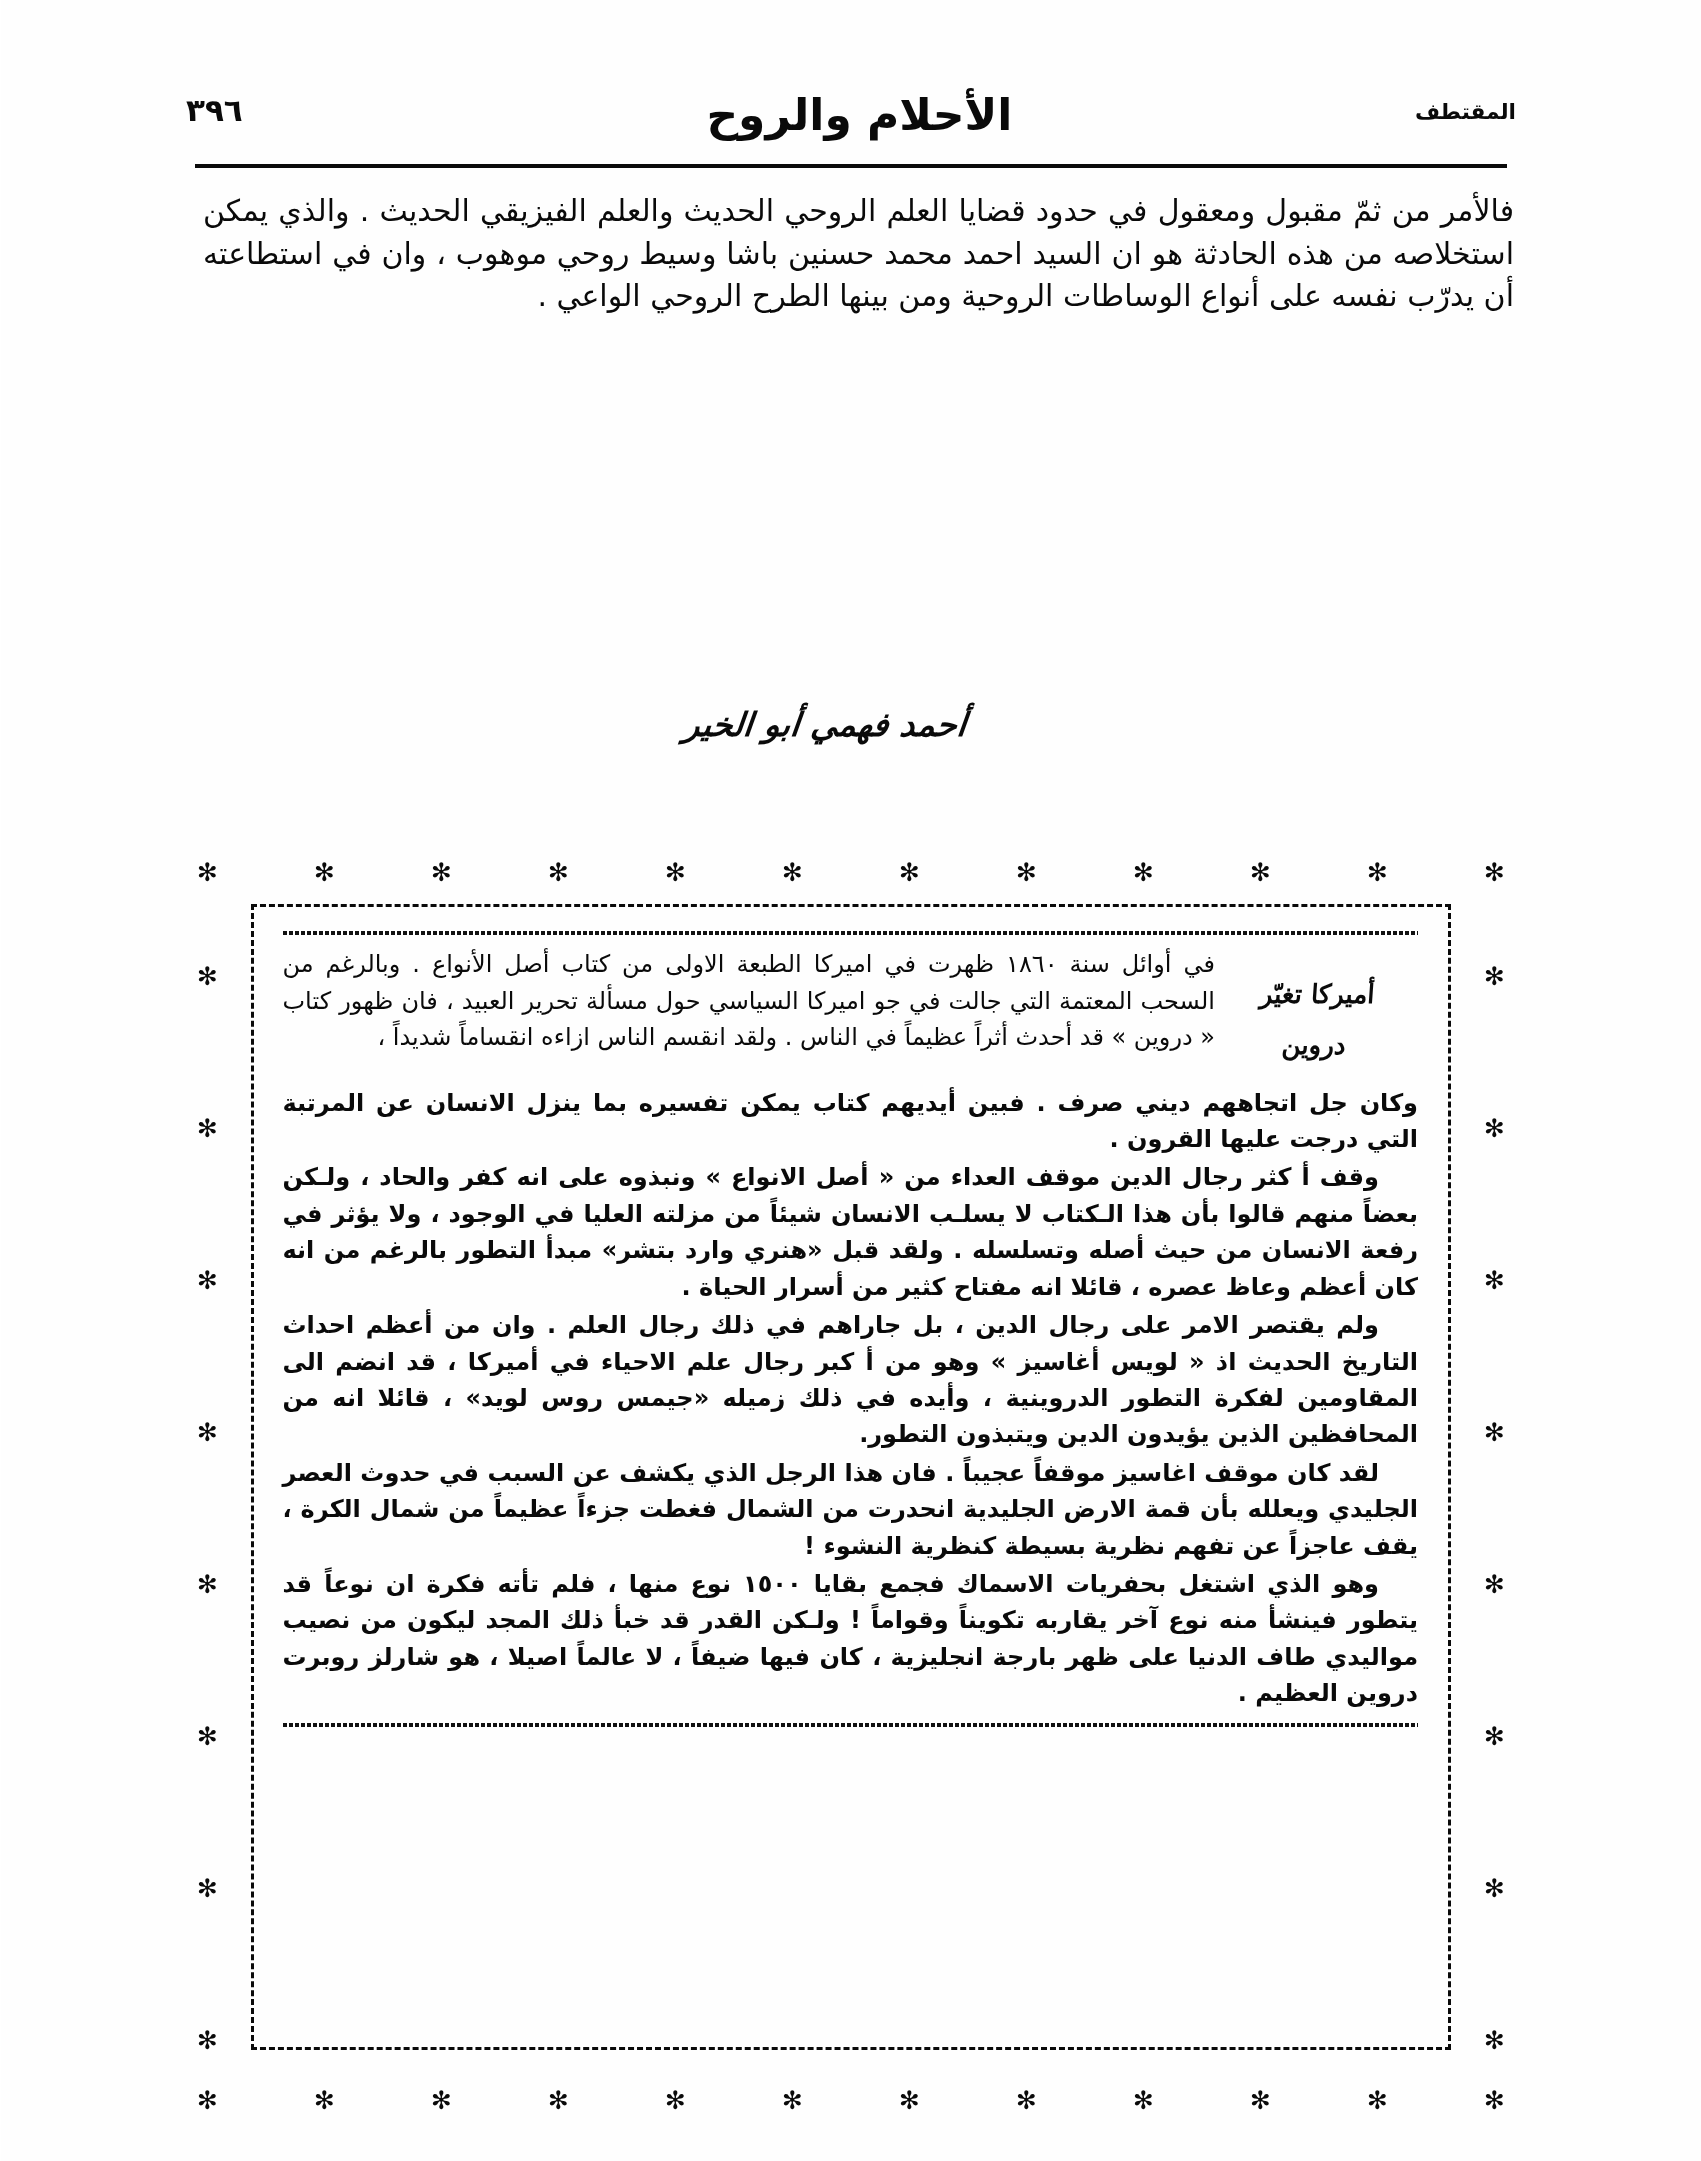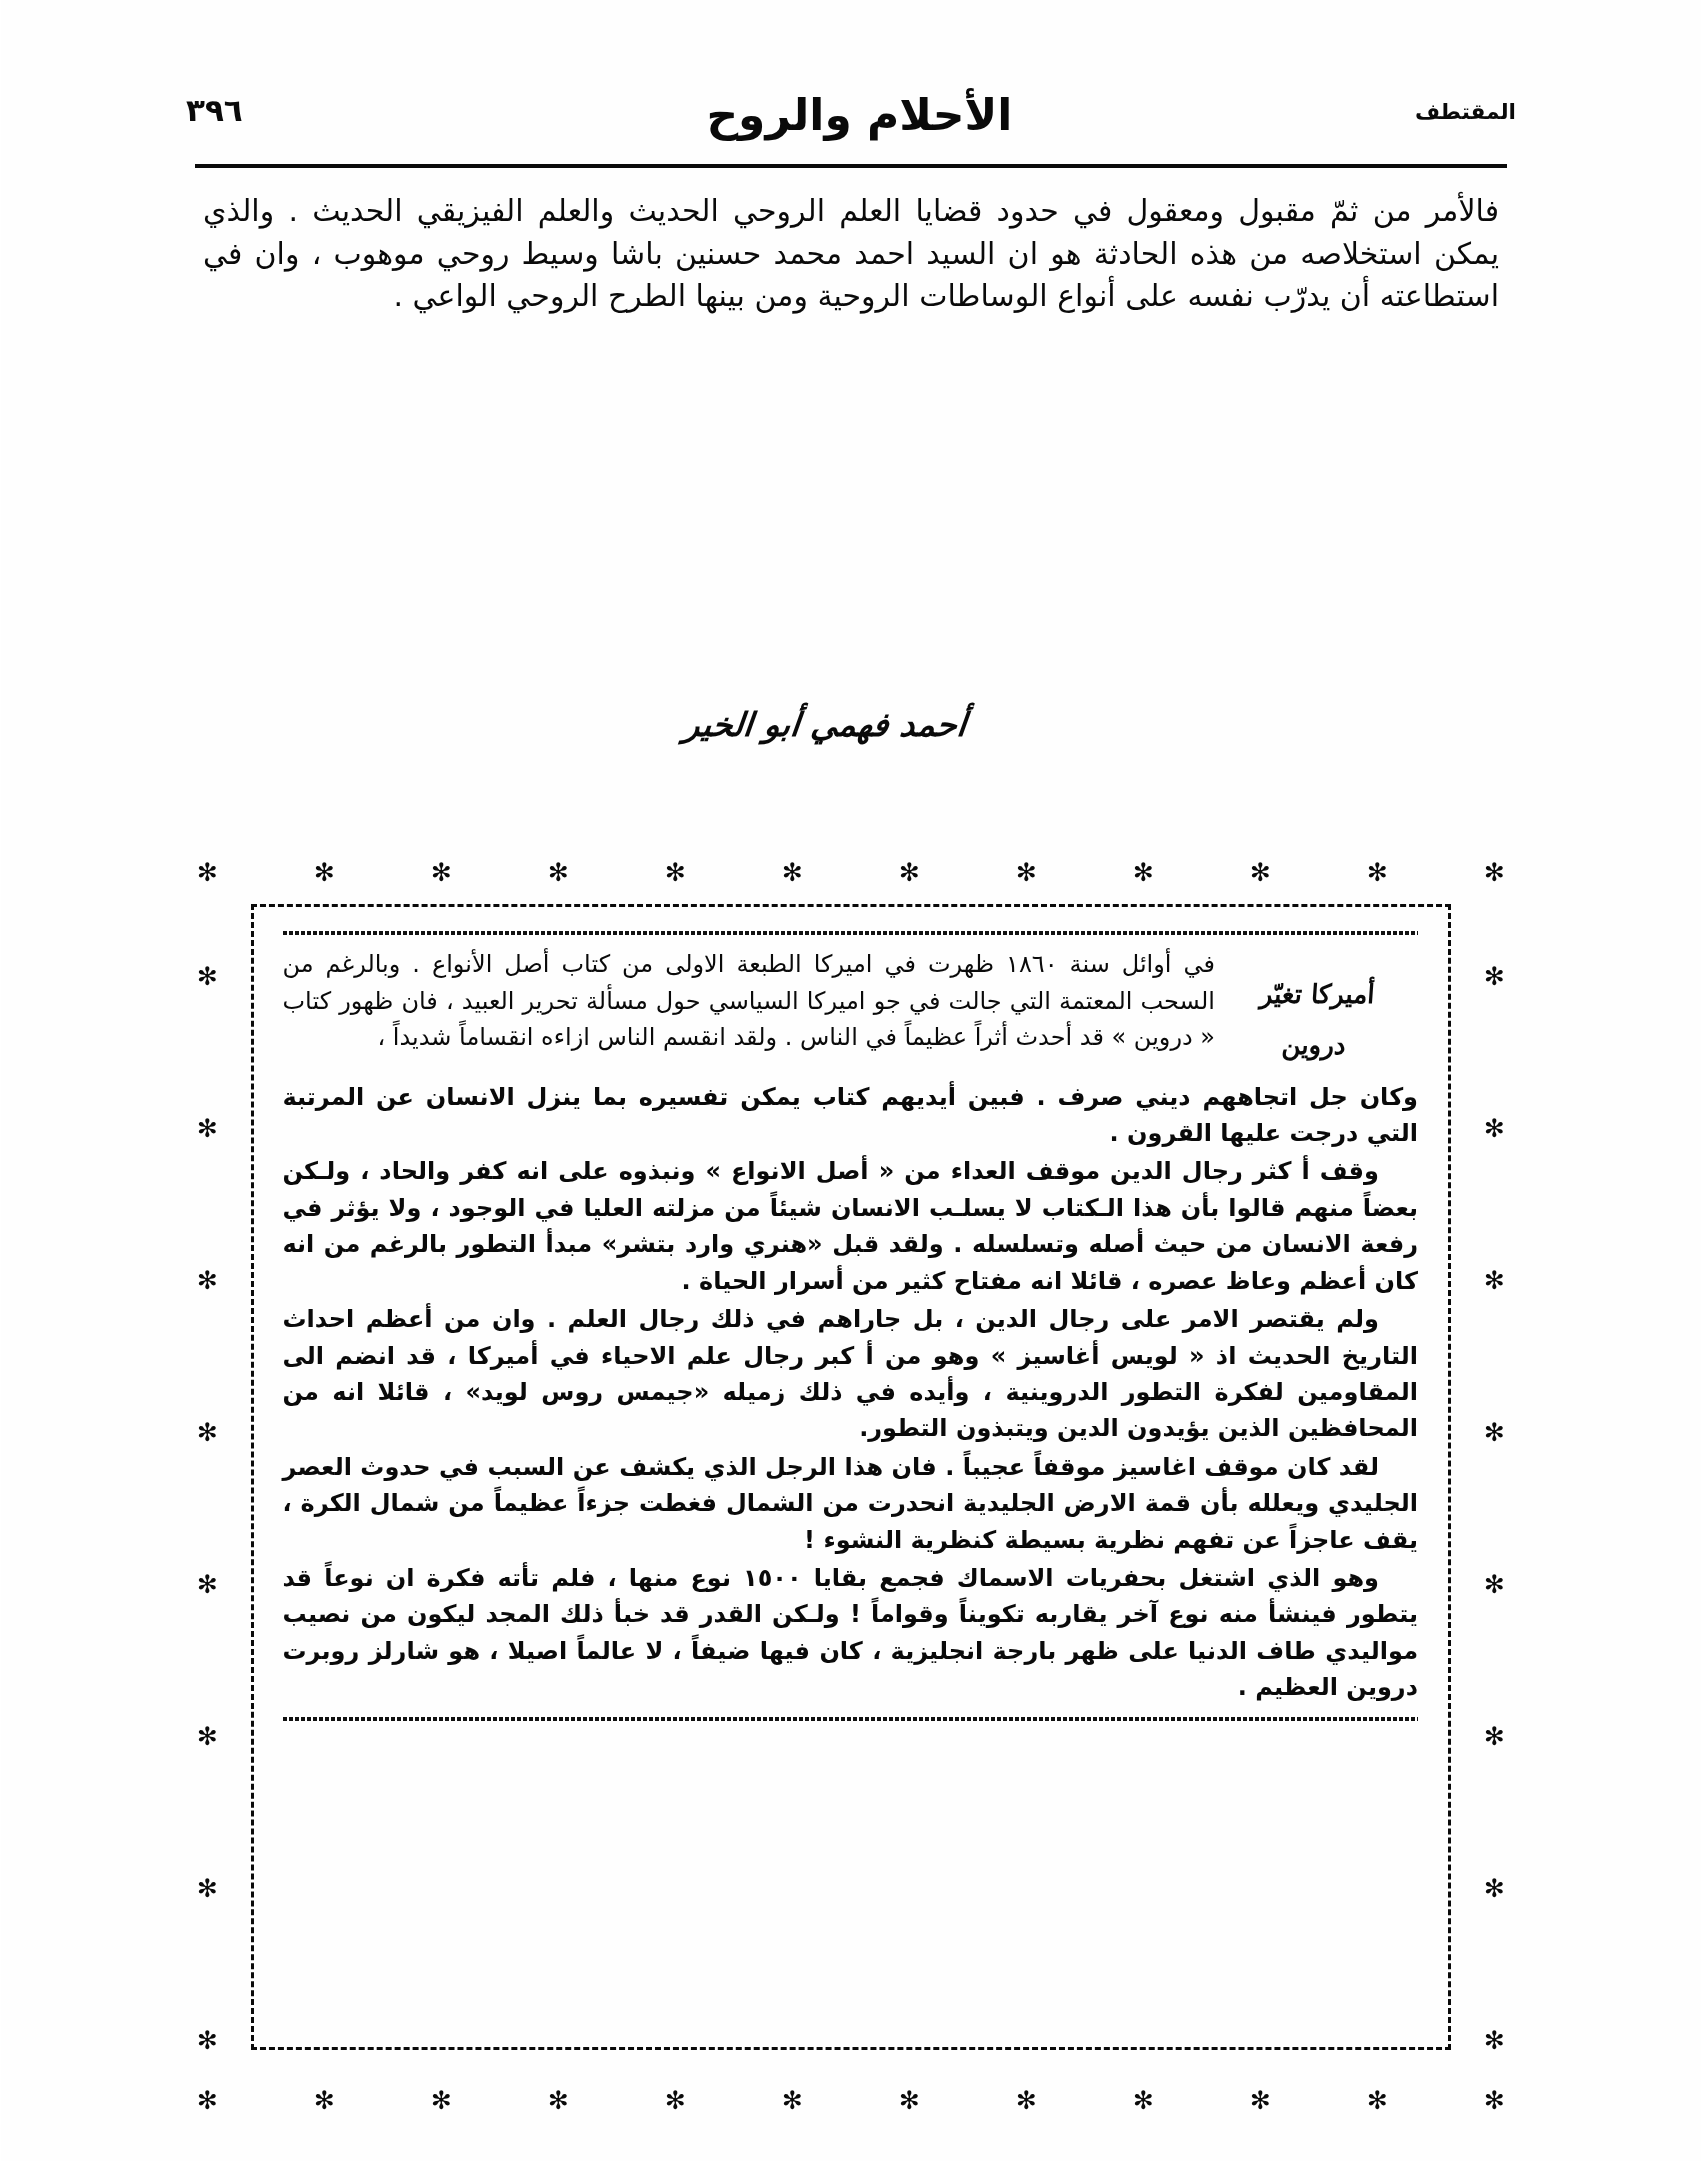--- a/index.html
+++ b/index.html
@@ -64,21 +64,21 @@
     left: 195px;
     right: 195px;
     height: 3.9px;
     background: #0a0a0a;
   }
 
   
   .body-block {
     position: absolute;
     top: 190px;
-    right: 203px;
+    right: 188px;
     left: 203px;
     direction: rtl;
     text-align: justify;
   }
   .para {
     font-size: 30px;
     line-height: 1.42;
     margin: 0 0 2.6px 0;
     font-weight: 500;
     text-align: justify;
@@ -199,21 +199,21 @@
   }
   .box-para {
     font-size: 24px;
     line-height: 1.52;
     text-align: justify;
     font-weight: 600;
     margin: 0 0 1.7px 0;
     text-indent: 39px;
   }
   .box-para.flush { text-indent: 0; }
-  .box-body { margin-top: 11px; }
+  .box-body { margin-top: 17px; }
 </style>
 </head>
 <body>
 
 <div class="page">
 
   <div class="running-head">
     <span class="rh-journal">المقتطف</span>
     <span class="rh-title">الأحلام والروح</span>
     <span class="rh-page-no">٣٩٦</span>

